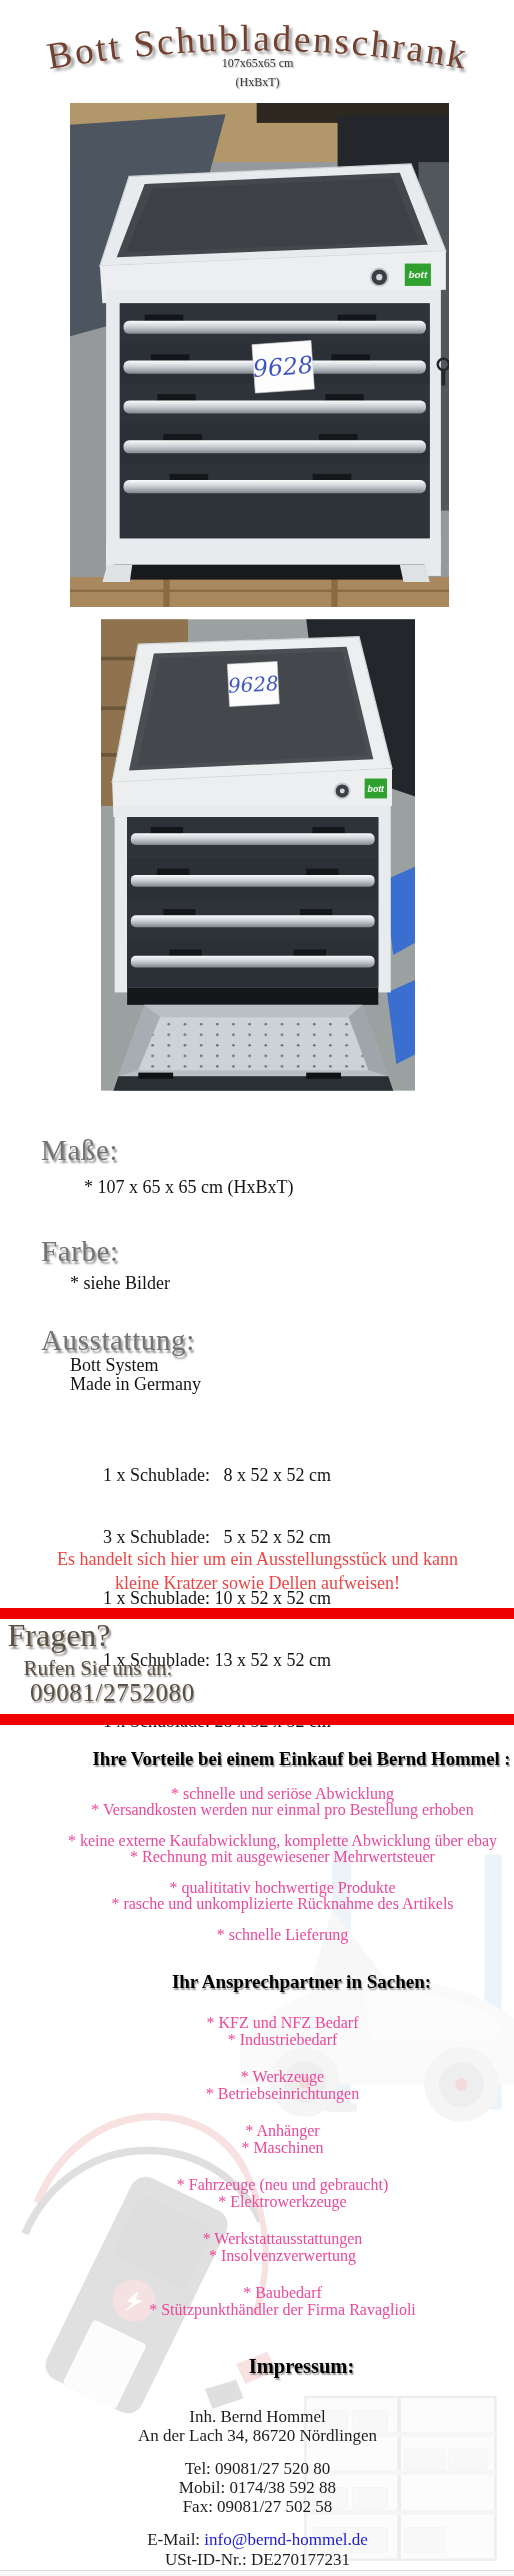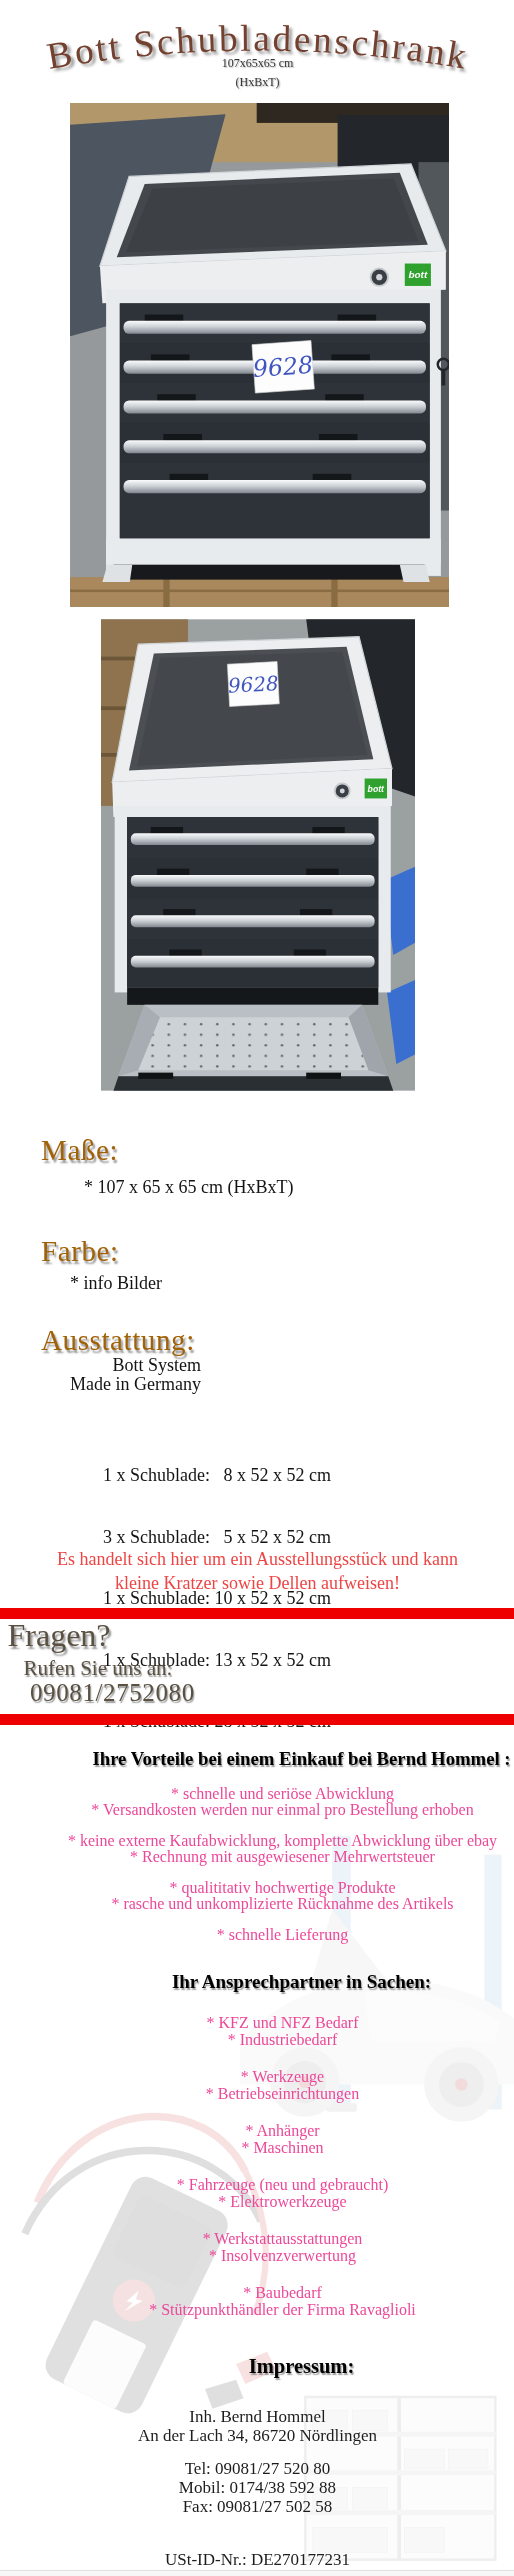--- a/index.html
+++ b/index.html
@@ -1,22 +1,22 @@
 <!DOCTYPE html>
 <html lang="de" style="font-size:10px"><head>
 <meta charset="utf-8">
 <style>
   html,body{margin:0;padding:0;background:#ffffff;}
   body{width:515px;font-family:"Liberation Serif","DejaVu Serif",serif;}
   .page{position:relative;width:515px;height:2576px;background:#ffffff;overflow:hidden;}
   .abs{position:absolute;}
   .wm{position:absolute;z-index:0;pointer-events:none;}
   .z{z-index:2;}
-  .olive-h{font-size:29px;color:#a16207;text-shadow:1.9px 2.5px 1.9px rgba(60,60,60,.55);letter-spacing:0.6px;}
-  .body-t{font-size:18px;color:#141414;text-align:right;}
+  .olive-h{font-size:29px;color:#737373;text-shadow:1.9px 2.5px 1.9px rgba(60,60,60,.55);letter-spacing:0.6px;}
+  .body-t{font-size:18px;color:#141414;}
   .ctr{left:0;width:515px;text-align:center;}
   .warn{font-size:18px;color:#ef4444;line-height:24px;}
   .redbar{left:0;width:515px;height:10.6px;background:#ee0000;}
   .fragen-h{font-size:32px;color:#5a5142;text-shadow:1.9px 2.5px 1.9px rgba(60,60,60,.55);}
   .call-t{font-size:21px;color:#5a5142;text-shadow:1.2px 1.9px 1.2px rgba(60,60,60,.5);}
   .phone-t{font-size:25px;color:#5a5142;text-shadow:1.2px 1.9px 1.2px rgba(60,60,60,.5);letter-spacing:0.6px;}
   .bold-h{font-weight:bold;color:#000;text-shadow:1.2px 1.9px 1.2px rgba(90,90,90,.6);padding-left:44px;}
   .list-t{font-size:16px;color:#ec4899;line-height:16px;padding-left:25px;}
   .grp{margin-bottom:15px;}
   .grp2{margin-bottom:20px;line-height:17px;}
@@ -242,21 +242,21 @@
     <g transform="rotate(-3 245 104)">
       <rect x="205" y="70" width="80" height="68" fill="#fdfdfd" stroke="#d8d8d8"></rect>
       <text x="245" y="116" text-anchor="middle" font-size="32" font-style="italic" fill="#3f55c0" font-family="DejaVu Serif, serif">9628</text>
     </g>
   </svg>
 
   <div class="abs z olive-h" style="left:41px;top:1134px">Maße:</div>
   <div class="abs z body-t" style="left:84px;top:1177px">* 107 x 65 x 65 cm (HxBxT)</div>
 
   <div class="abs z olive-h" style="left:41px;top:1235px">Farbe:</div>
-  <div class="abs z body-t" style="left:70px;top:1273px">* info Bilder</div>
+  <div class="abs z body-t" style="left:70px;top:1273px">* siehe Bilder</div>
 
   <div class="abs z olive-h" style="left:41px;top:1324px">Ausstattung:</div>
   <div class="abs z body-t" style="left:70px;top:1356px;line-height:19px">
     <div>Bott System</div>
     <div>Made in Germany</div>
   </div>
   <div class="abs z body-t pre" style="left:103px;top:1424px;line-height:20.5px">
     <div>1 x Schublade:   8 x 52 x 52 cm</div>
     <div>3 x Schublade:   5 x 52 x 52 cm</div>
     <div>1 x Schublade: 10 x 52 x 52 cm</div>
@@ -325,17 +325,20 @@
   <div class="abs z ctr bold-h" style="top:2355px;font-size:20.5px">Impressum:</div>
   <div class="abs z ctr imp-t" style="top:2407px">
     <div>Inh. Bernd Hommel</div>
     <div>An der Lach 34, 86720 Nördlingen</div>
   </div>
   <div class="abs z ctr imp-t" style="top:2459px">
     <div>Tel: 09081/27 520 80</div>
     <div>Mobil: 0174/38 592 88</div>
     <div>Fax: 09081/27 502 58</div>
   </div>
+  <div class="abs z ctr imp-t" style="top:2530px">
+    <span>E-Mail: </span><a class="email-link" href="#">info@bernd-hommel.de</a>
+  </div>
   <div class="abs z ctr imp-t" style="top:2550px">USt-ID-Nr.: DE270177231</div>
 
   <div class="abs bottom-strip"></div>
 </div>
 
 
 </body></html>

